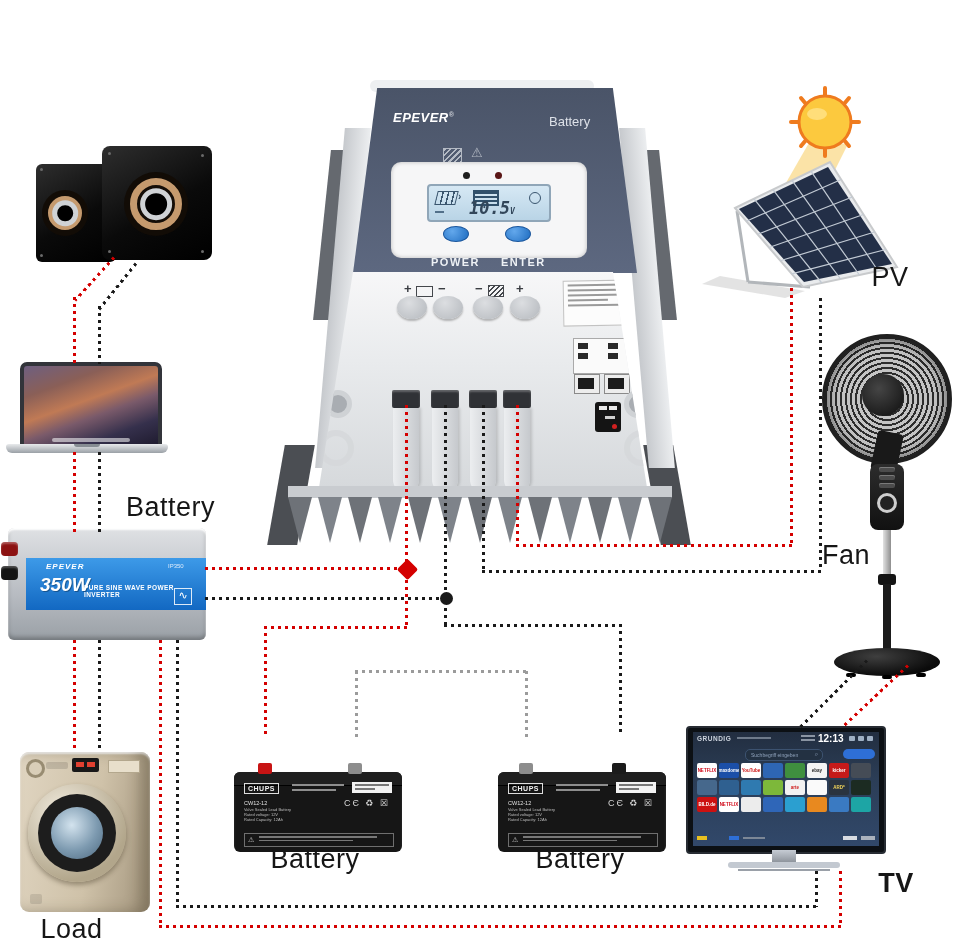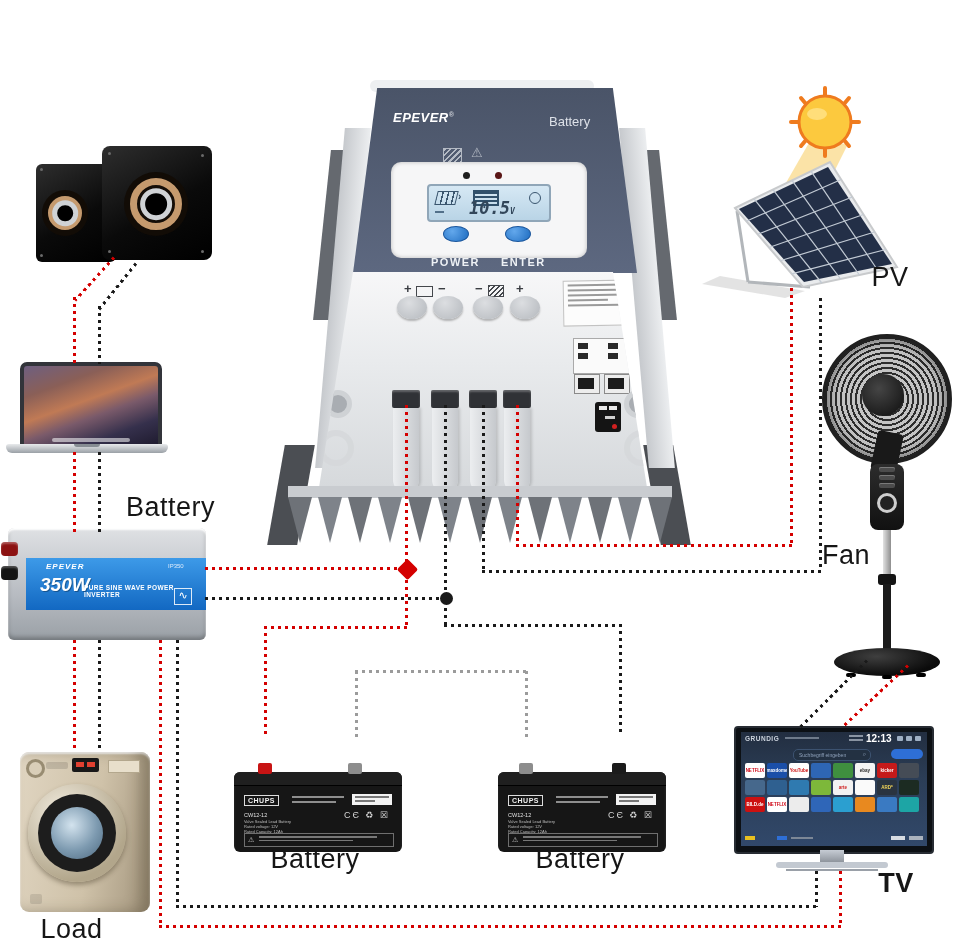--- a/index.html
+++ b/index.html
@@ -96,21 +96,21 @@
   #tv-tiles{position:absolute;left:4px;top:31px;display:grid;grid-template-columns:repeat(8,20px);
     grid-auto-rows:15px;gap:2px;}
   .tile{border-radius:2px;font-size:4.5px;font-weight:700;display:flex;align-items:center;
     justify-content:center;overflow:hidden;text-align:center;}
   .battery{position:absolute;width:168px;height:80px;background:#161616;border-radius:6px;
     box-shadow:inset 0 3px 3px rgba(255,255,255,.12);}
   .bat-lid{position:absolute;left:0;top:0;width:100%;height:13px;background:#1f1f1f;
     border-radius:6px 6px 0 0;border-bottom:1px solid #000;}
   .bat-term{position:absolute;top:-9px;width:14px;height:11px;border-radius:2px;}
   .t-red{background:#c81414;} .t-gray{background:#8d8d8d;} .t-black{background:#1b1b1b;}
-  .bat-label{position:absolute;left:10px;top:20px;width:148px;height:38px;color:#d6d6d6;}
+  .bat-label{position:absolute;left:10px;top:8px;width:148px;height:38px;color:#d6d6d6;}
   .bat-brand{position:absolute;left:0;top:3px;border:1px solid #ddd;padding:1px 3px;font-size:7px;
     font-weight:700;letter-spacing:.5px;color:#f0f0f0;}
   .bat-badge{position:absolute;right:0;top:2px;width:40px;height:11px;background:#f2f2f2;}
   .bat-badge i{display:block;height:2px;background:#777;margin:2px 3px 0 3px;}
   .bat-line{position:absolute;height:2px;background:#8e8e8e;}
   .bat-model{position:absolute;left:0;top:20px;font-size:5.5px;color:#e0e0e0;}
   .bat-small{position:absolute;left:0;font-size:4px;color:#bdbdbd;white-space:nowrap;}
   .bat-icons{position:absolute;right:2px;top:18px;font-size:9px;color:#d5d5d5;letter-spacing:2px;}
   .bat-strip{position:absolute;left:10px;bottom:5px;width:148px;height:12px;border:1px solid #6f6f6f;}
   .bat-strip i{display:block;height:1.5px;background:#777;margin:2px 16px 0 14px;}
@@ -363,21 +363,21 @@
     </div>
     <div class="abs" style="left:71px;top:198px;width:8px;height:52px;background:linear-gradient(90deg,#e2e2e2,#8e8e8e);"></div>
     <div class="abs" style="left:66px;top:242px;width:18px;height:11px;background:#141414;border-radius:3px;"></div>
     <div class="abs" style="left:71px;top:252px;width:8px;height:70px;background:#1b1b1b;"></div>
     <div id="fan-base" style="left:22px;top:316px;width:106px;height:28px;"></div>
     <div class="abs" style="left:34px;top:341px;width:10px;height:4px;background:#000;border-radius:2px;"></div>
     <div class="abs" style="left:70px;top:343px;width:10px;height:4px;background:#000;border-radius:2px;"></div>
     <div class="abs" style="left:104px;top:341px;width:10px;height:4px;background:#000;border-radius:2px;"></div>
   </div>
 
-  <div class="abs" style="left:734px;top:726px;width:200px;height:150px;z-index:5;">
+  <div class="abs" style="left:686px;top:726px;width:200px;height:150px;z-index:5;">
     <div id="tv-frame" style="left:0;top:0;width:196px;height:124px;">
       <div id="tv-screen" style="left:5px;top:4px;width:186px;height:114px;">
         <div class="abs" style="left:4px;top:3px;font-size:6.5px;font-weight:700;color:#ccd3dd;letter-spacing:.5px;">GRUNDIG</div>
         <div class="abs" style="left:44px;top:5px;width:34px;height:2px;background:#6e7a8a;"></div>
         <div class="abs" style="left:108px;top:3px;width:14px;height:2px;background:#8a94a2;"></div>
         <div class="abs" style="left:108px;top:7px;width:14px;height:2px;background:#8a94a2;"></div>
         <div class="abs" style="left:125px;top:1px;font-size:10px;font-weight:700;color:#fff;">12:13</div>
         <div class="abs" style="left:156px;top:4px;width:6px;height:5px;background:#9fb0c4;border-radius:1px;"></div>
         <div class="abs" style="left:165px;top:4px;width:6px;height:5px;background:#9fb0c4;border-radius:1px;"></div>
         <div class="abs" style="left:174px;top:4px;width:6px;height:5px;background:#9fb0c4;border-radius:1px;"></div>

